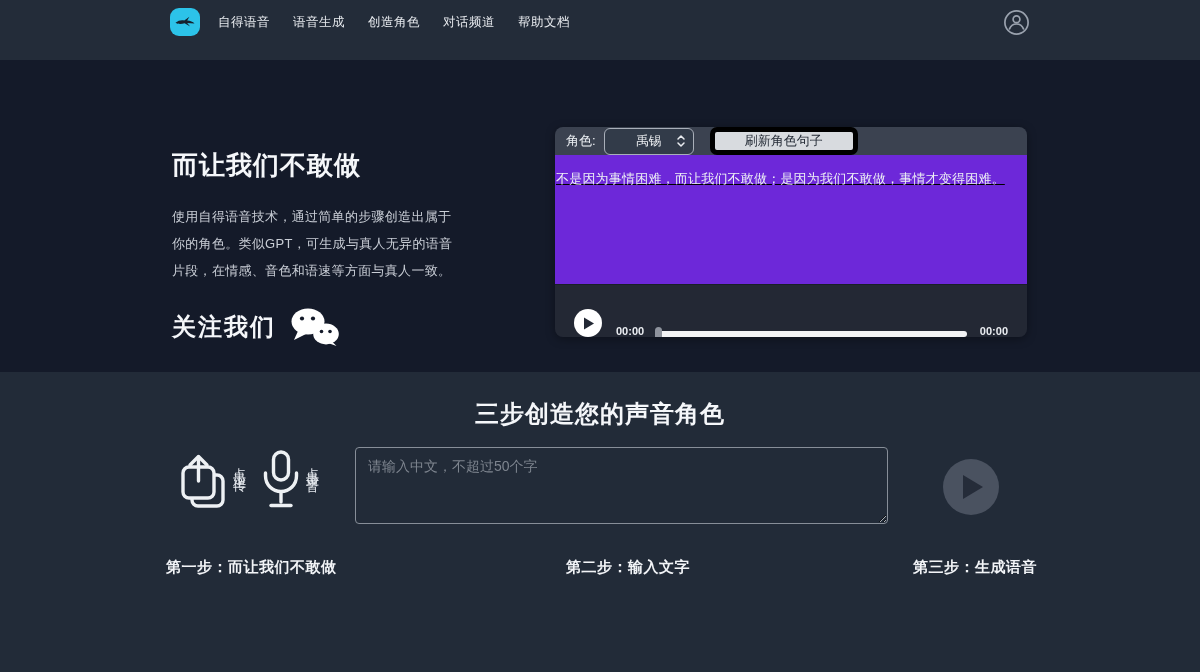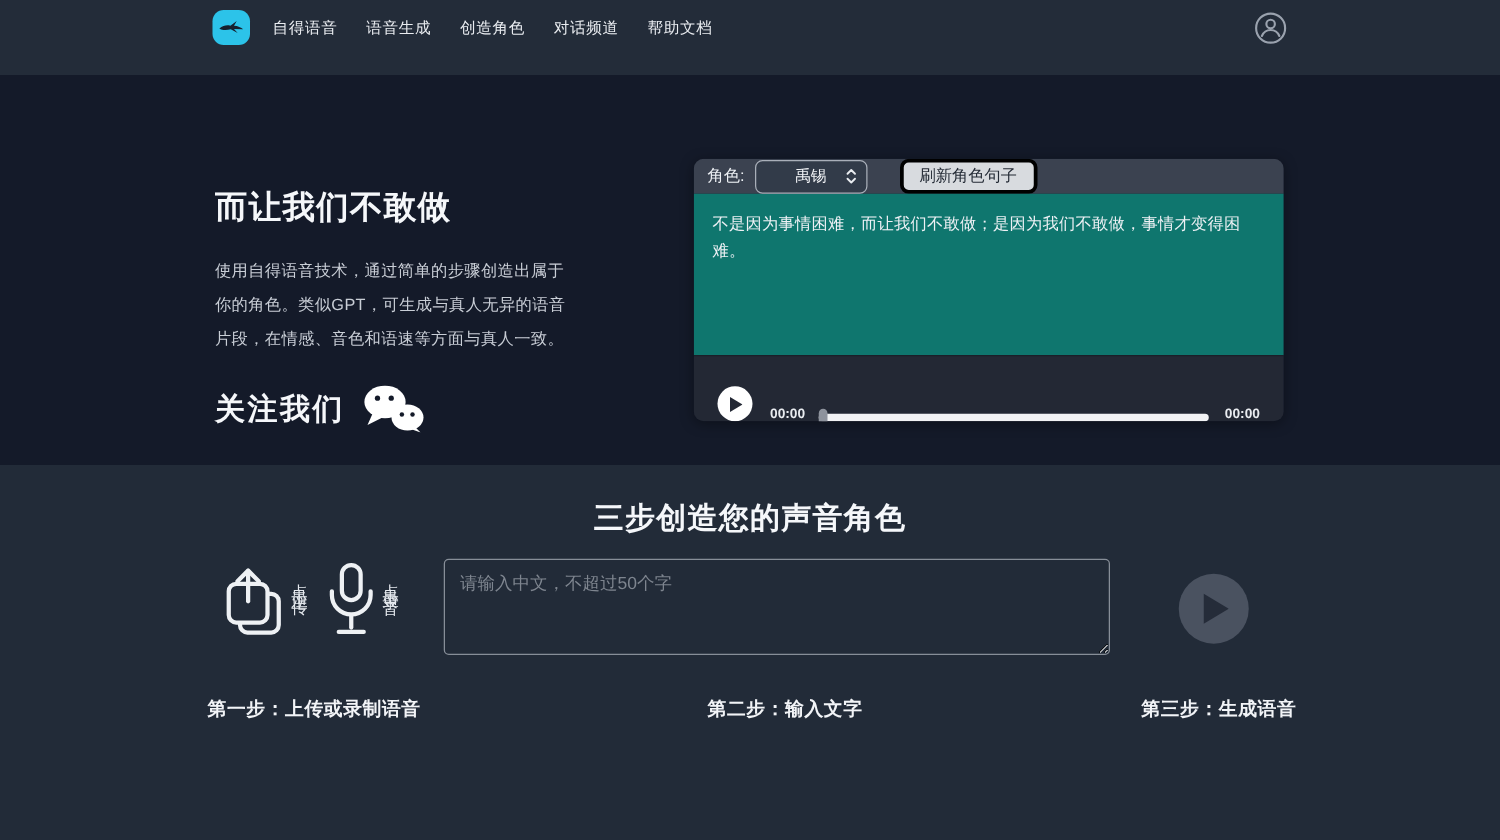--- a/index.html
+++ b/index.html
@@ -56,25 +56,25 @@
   .role-label{font-size:13px;color:#eef1f5;}
   .role-select{
     margin-left:8px;width:88px;height:25px;background:#323b49;
     border:1px solid #a9afb9;border-radius:6px;
     display:flex;align-items:center;justify-content:center;gap:0;
     position:relative;cursor:pointer;
   }
   .role-select-value{font-size:12.5px;color:#f2f4f7;}
   .role-select svg{position:absolute;right:7px;top:5px;}
   .refresh-btn{
-    margin-left:26px;height:28px;padding:0 13px;background:#d8dbdf;
-    border:3px solid #000000;border-radius:7px;font-size:13px;color:#232a35;
+    margin-left:16px;height:28px;padding:0 30px;background:#d8dbdf;
+    border:5px solid #000000;border-radius:7px;font-size:13px;color:#232a35;
     font-family:inherit;cursor:pointer;
   }
-  .card-body{flex:1;background:#0f766e;padding:13px 15px;}
+  .card-body{flex:1;background:#6d28d9;padding:13px 1px;text-decoration:underline;}
   .card-sentence{margin:0;font-size:13px;letter-spacing:.2px;color:#eef1f5;line-height:22px;}
   .card-player{
     height:52px;background:#232834;border-top:1px solid #1a1f29;flex:none;
     display:flex;align-items:flex-end;padding:0 19px;
   }
   .play-btn{
     width:28px;height:28px;border-radius:50%;background:#ffffff;border:none;
     display:flex;align-items:center;justify-content:center;cursor:pointer;flex:none;padding:0;
   }
   .p-time{font-size:11px;font-weight:bold;color:#e9ecf0;flex:none;}
@@ -230,17 +230,17 @@
 
     <textarea class="text-input" placeholder="请输入中文，不超过50个字" style=""></textarea>
 
     <button class="gen-play">
       <svg width="24" height="26" viewBox="0 0 24 26">
         <polygon points="4,1 24,13 4,25" fill="#252c39"></polygon>
       </svg>
     </button>
   </section>
 
-  <span class="step-label sl1" style="position:absolute;">第一步：上传或录制语音</span>
+  <span class="step-label sl1" style="position:absolute;">第一步：而让我们不敢做</span>
   <span class="step-label sl2" style="position:absolute;">第二步：输入文字</span>
   <span class="step-label sl3" style="position:absolute;">第三步：生成语音</span>
 
 </div>
 
 </body></html>

